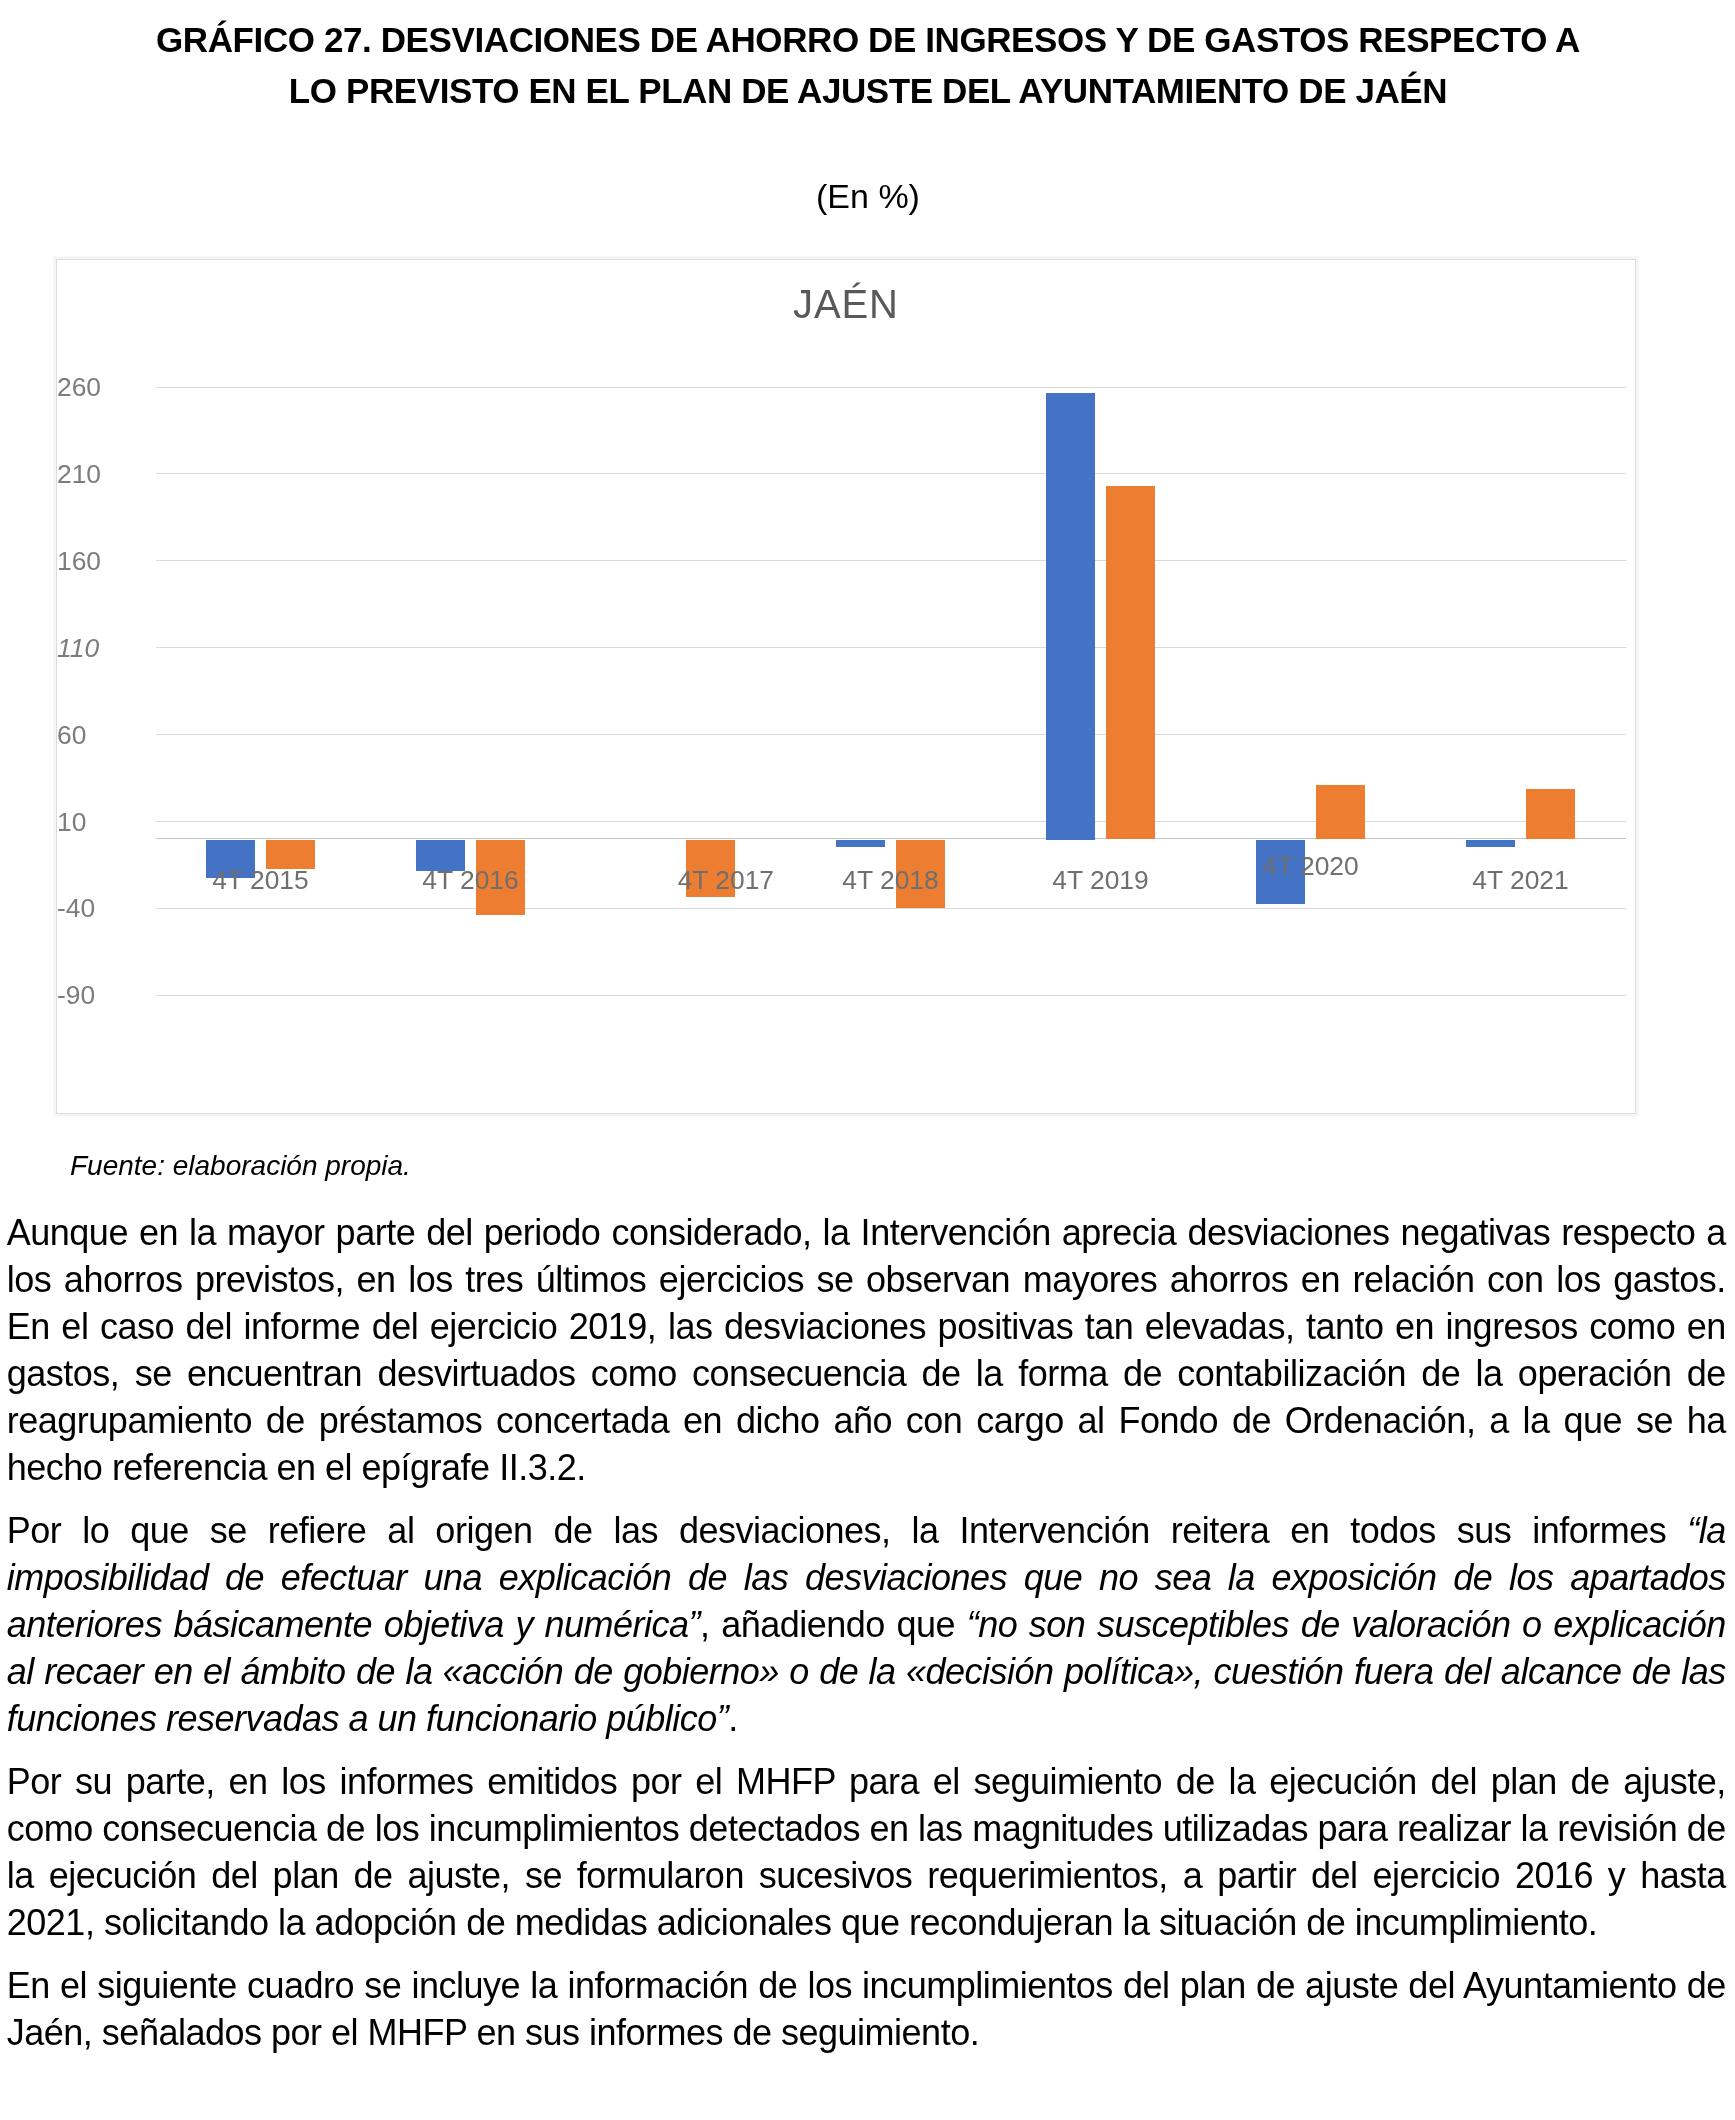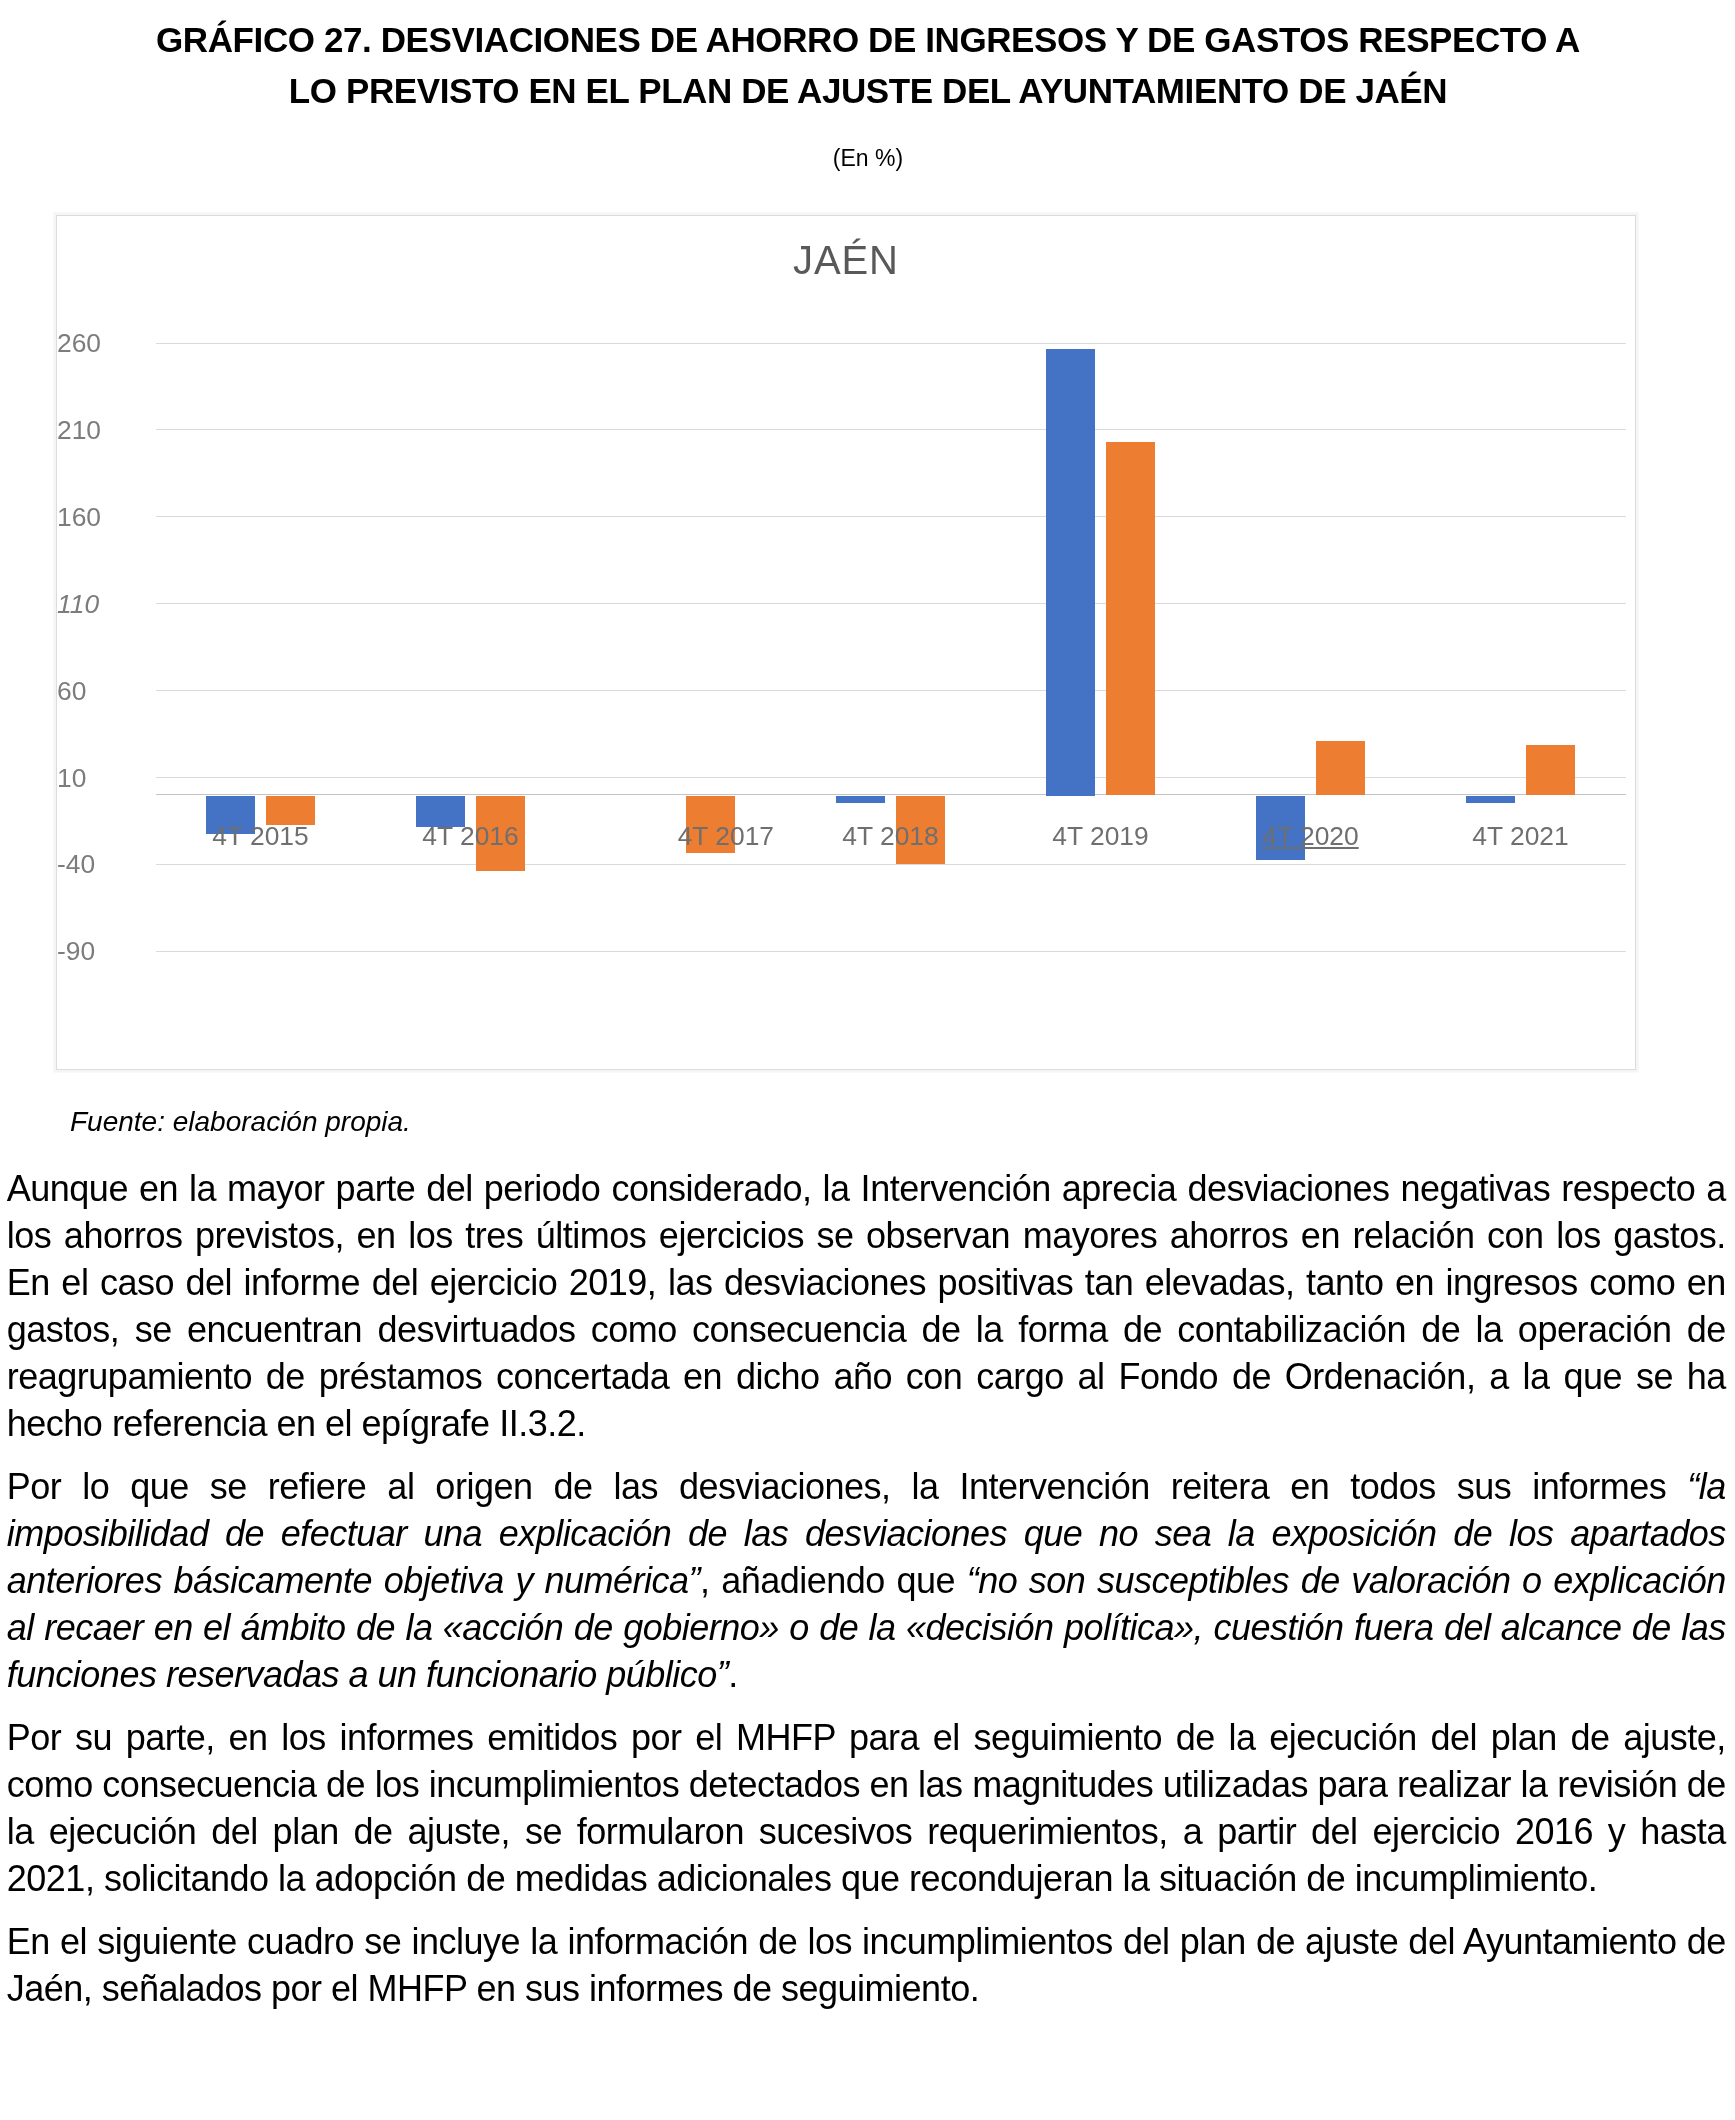--- a/index.html
+++ b/index.html
@@ -6,21 +6,21 @@
   body {
     width:1736px; height:2121px; position:relative;
     font-family:"Liberation Sans", sans-serif; color:#000;
     overflow:hidden;
   }
   .doc-title {
     margin:13.6px 25.6px 0 25.6px;
     text-align:center; font-weight:bold; font-size:35px; line-height:51px;
     letter-spacing:-0.4px;
   }
-  .subtitle { text-align:center; font-size:23px; margin-top:29px; }
+  .subtitle { text-align:center; font-size:34px; margin-top:61px; }
 
   
   .chart {
     position:relative; margin:43px 0 0 56px;
     width:1578px; height:853px;
     border:1.7px solid #dcdcdc; background:#fff;
     box-shadow:0 0 0 2.6px #f5f5f5;
   }
   .chart-title {
     position:absolute; top:22px; left:0; right:0;
@@ -95,21 +95,21 @@
       <div class="bar" style="background: rgb(237, 125, 49); width: 49px; left: 629px; top: 580px; height: 57px;"></div>
       <div class="bar" style="background: rgb(237, 125, 49); width: 49px; left: 839px; top: 580px; height: 68px;"></div>
       <div class="bar" style="background: rgb(237, 125, 49); width: 49px; left: 1049px; top: 226px; height: 353px;"></div>
       <div class="bar" style="background: rgb(237, 125, 49); width: 49px; left: 1259px; top: 525px; height: 54px;"></div>
       <div class="bar" style="background: rgb(237, 125, 49); width: 49px; left: 1469px; top: 529px; height: 50px;"></div>
       <div class="xlabel" style="left: 110px; top: 605px;">4T 2015</div>
       <div class="xlabel" style="left: 320px; top: 605px;">4T 2016</div>
       <div class="xlabel" style="left: 530px; top: 605px; text-align: right;">4T 2017</div>
       <div class="xlabel" style="left: 740px; top: 605px;">4T 2018</div>
       <div class="xlabel" style="left: 950px; top: 605px;">4T 2019</div>
-      <div class="xlabel" style="left: 1160px; top: 605px; text-decoration: underline;">4T 2020</div>
+      <div class="xlabel" style="left: 1160px; top: 591px;">4T 2020</div>
       <div class="xlabel" style="left: 1370px; top: 605px;">4T 2021</div>
     </div>
 
   <div class="fuente">Fuente: elaboración propia.</div>
 
   <div class="bodytext" id="paragraphs">
       <p><span>Aunque en la mayor parte del periodo considerado, la Intervención aprecia desviaciones negativas respecto a los ahorros previstos, en los tres últimos ejercicios se observan mayores ahorros en relación con los gastos. En el caso del informe del ejercicio 2019, las desviaciones positivas tan elevadas, tanto en ingresos como en gastos, se encuentran desvirtuados como consecuencia de la forma de contabilización de la operación de reagrupamiento de préstamos concertada en dicho año con cargo al Fondo de Ordenación, a la que se ha hecho referencia en el epígrafe II.3.2.</span></p>
       <p><span>Por lo que se refiere al origen de las desviaciones, la Intervención reitera en todos sus informes </span><i>“la imposibilidad de efectuar una explicación de las desviaciones que no sea la exposición de los apartados anteriores básicamente objetiva y numérica”</i><span>, añadiendo que </span><i>“no son susceptibles de valoración o explicación al recaer en el ámbito de la «acción de gobierno» o de la «decisión política», cuestión fuera del alcance de las funciones reservadas a un funcionario público”</i><span>.</span></p>
       <p><span>Por su parte, en los informes emitidos por el MHFP para el seguimiento de la ejecución del plan de ajuste, como consecuencia de los incumplimientos detectados en las magnitudes utilizadas para realizar la revisión de la ejecución del plan de ajuste, se formularon sucesivos requerimientos, a partir del ejercicio 2016 y hasta 2021, solicitando la adopción de medidas adicionales que recondujeran la situación de incumplimiento.</span></p>
       <p><span>En el siguiente cuadro se incluye la información de los incumplimientos del plan de ajuste del Ayuntamiento de Jaén, señalados por el MHFP en sus informes de seguimiento.</span></p>

